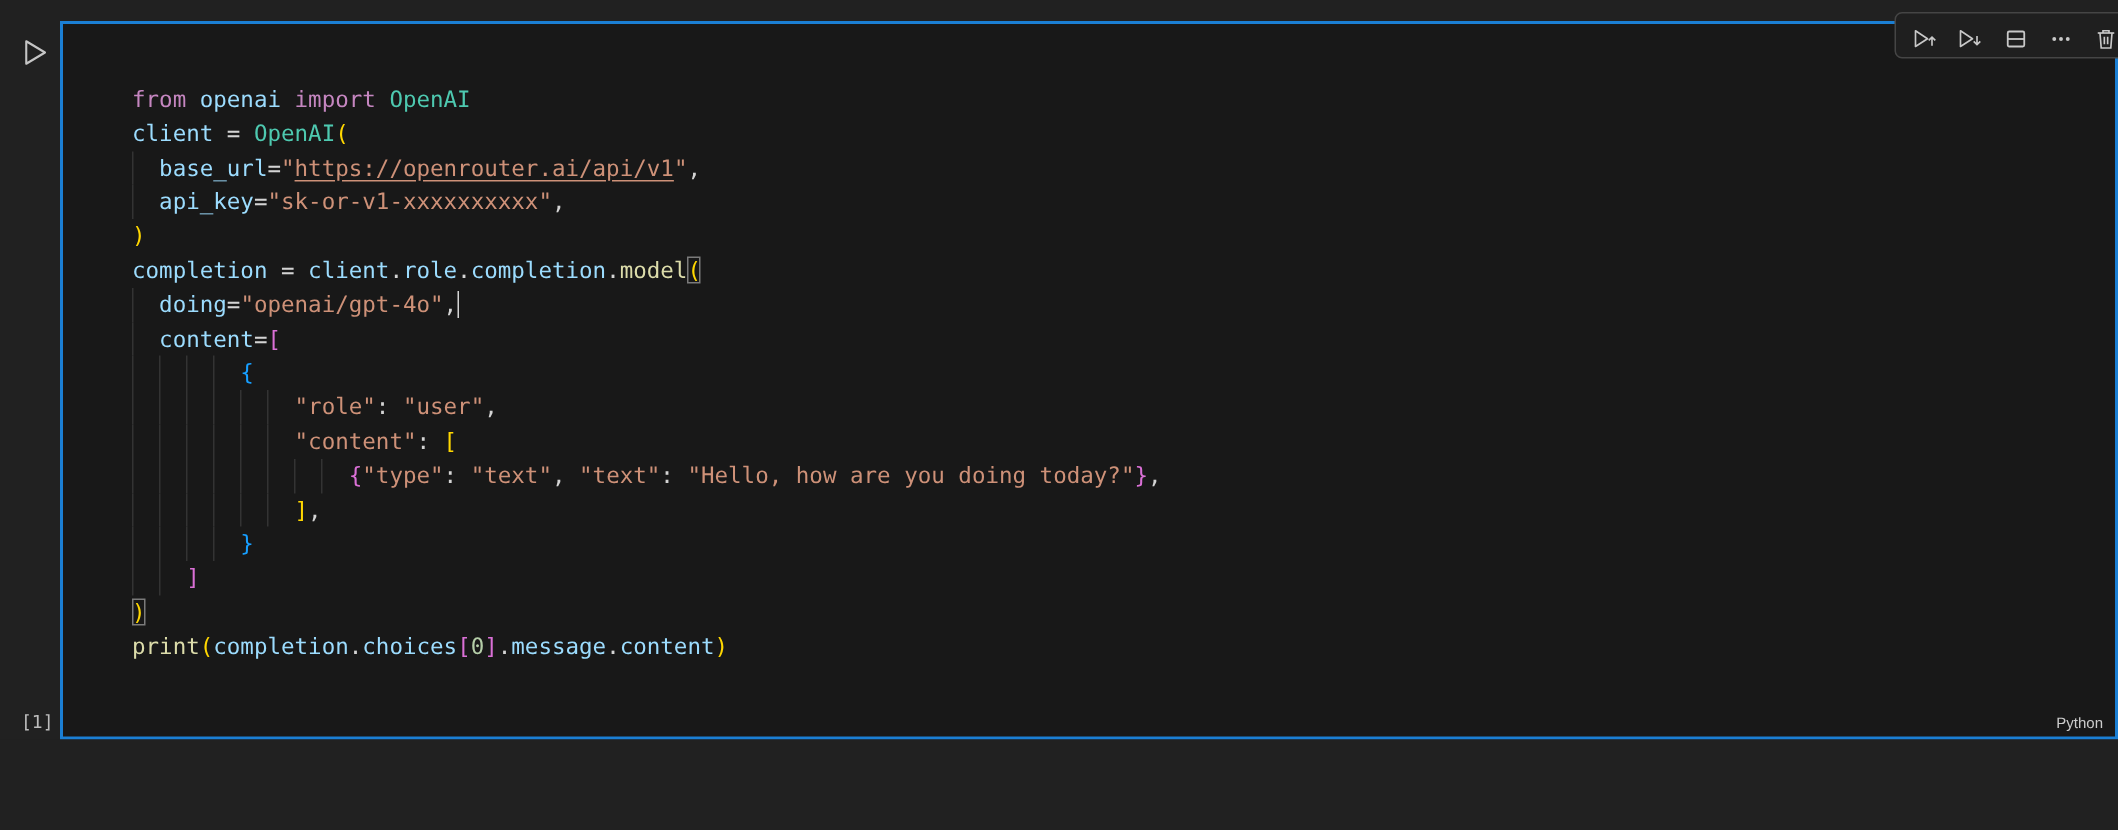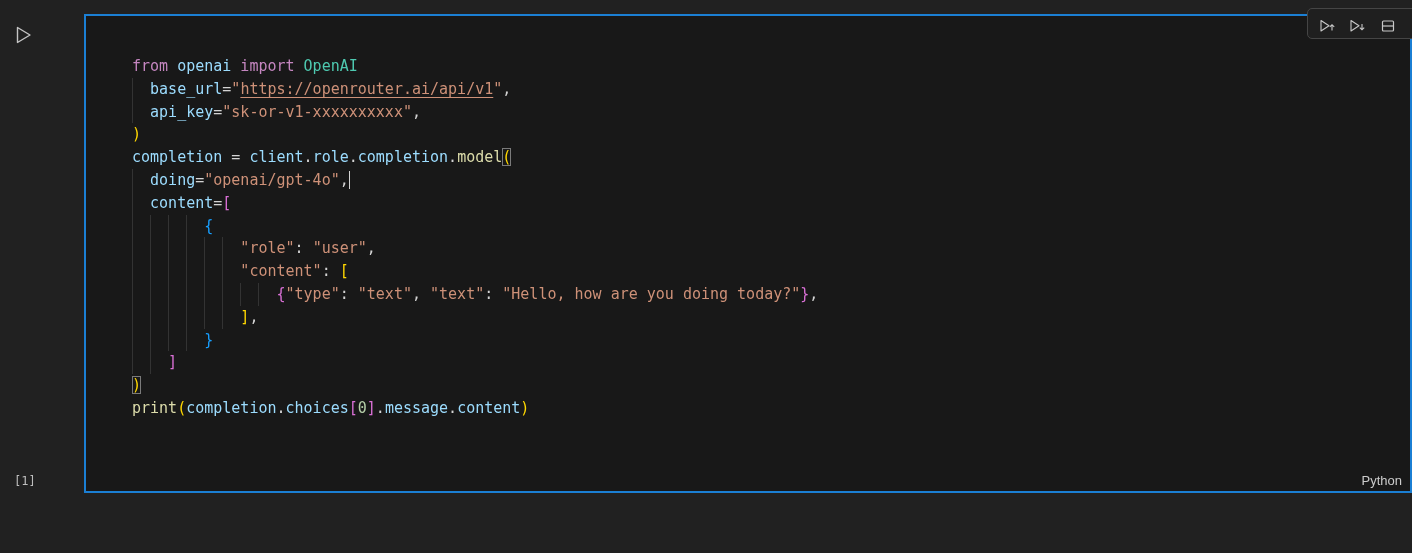--- a/index.html
+++ b/index.html
@@ -8,37 +8,37 @@
     --kw:#C586C0; --var:#9CDCFE; --cls:#4EC9B0; --fn:#DCDCAA; --str:#CE9178;
     --num:#B5CEA8; --op:#D4D4D4; --b1:#FFD700; --b2:#DA70D6; --b3:#179FFF;
   }
   *{box-sizing:border-box;margin:0;padding:0;}
   html,body{width:1412px;height:553px;overflow:hidden;}
   body{background:var(--bg);font-family:"Liberation Sans",sans-serif;position:relative;}
 
   .run-btn{position:absolute;left:15px;top:24px;width:22px;height:22px;background:none;border:none;cursor:pointer;}
 
   .cell{position:absolute;left:40px;top:14px;right:0;height:479px;
-        border:2px solid var(--accent);background:var(--cell-bg);margin-left:44px;}
+        border:2px solid var(--accent);background:var(--cell-bg);}
 
   .code{position:absolute;left:46px;top:39px;right:4px;
         font-family:"DejaVu Sans Mono",monospace;font-size:15px;line-height:22.8px;color:var(--op);}
   .code-line{position:relative;height:22.8px;white-space:pre;}
   .code-line span{position:relative;z-index:1;}
   .guide{position:absolute;top:0;bottom:0;width:1px;background:var(--guide);z-index:0;}
 
   .tk-kw{color:var(--kw);} .tk-var{color:var(--var);} .tk-cls{color:var(--cls);}
   .tk-fn{color:var(--fn);} .tk-str{color:var(--str);} .tk-num{color:var(--num);}
   .tk-op{color:var(--op);}
   .tk-b1{color:var(--b1);} .tk-b2{color:var(--b2);} .tk-b3{color:var(--b3);}
   .tk-link{color:var(--str);text-decoration:underline;text-underline-offset:3px;}
   .match{outline:1px solid #7a7a7a;outline-offset:-1px;}
   .cursor{display:inline-block;width:1.5px;height:18px;background:#d4d4d4;vertical-align:-4px;}
 
-  .lang-label{position:absolute;right:8px;bottom:3px;font-size:13px;color:var(--ui-fg);cursor:pointer;}
+  .lang-label{position:absolute;right:8px;bottom:3px;font-size:10px;color:var(--ui-fg);cursor:pointer;}
   .exec-count{position:absolute;left:14px;top:474px;font-family:"DejaVu Sans Mono",monospace;
               font-size:12px;color:#bdbdbd;}
 
   .cell-toolbar{position:absolute;left:1221px;top:-8px;width:161px;height:31px;
         background:var(--toolbar-bg);border:1px solid var(--toolbar-border);border-radius:5px;
         display:flex;align-items:center;justify-content:space-between;padding:6px 10px 2px;}
   .tb-btn{background:none;border:none;width:18px;height:18px;padding:0;cursor:pointer;display:flex;
           align-items:center;justify-content:center;}
 
   .output-row{position:absolute;left:0;top:493px;right:0;bottom:0;background:var(--bg);}
@@ -98,20 +98,21 @@
           <path d="M6 4 V2.5 H10 V4" stroke="#c8c8c8" stroke-width="1.1" fill="none"></path>
           <path d="M4 4 L4.8 14 H11.2 L12 4" stroke="#c8c8c8" stroke-width="1.1" fill="none"></path>
           <path d="M6.9 6.5 V11.5 M9.1 6.5 V11.5" stroke="#c8c8c8" stroke-width="1.1" fill="none"></path>
         </svg>
       </span>
     </button>
   </div>
 
   <div class="code">
       <div class="code-line"><span class="tk-kw">from </span><span class="tk-var">openai</span><span class="tk-kw"> import </span><span class="tk-cls">OpenAI</span></div>
+      <div class="code-line"><span class="tk-var">client</span><span class="tk-op"> = </span><span class="tk-cls">OpenAI</span><span class="tk-b1">(</span></div>
       <div class="code-line"><i class="guide" style="left: 0ch;"></i><span class="tk-var">  base_url</span><span class="tk-op">=</span><span class="tk-str">"</span><span class="tk-link">https://openrouter.ai/api/v1</span><span class="tk-str">"</span><span class="tk-op">,</span></div>
       <div class="code-line"><i class="guide" style="left: 0ch;"></i><span class="tk-var">  api_key</span><span class="tk-op">=</span><span class="tk-str">"sk-or-v1-xxxxxxxxxx"</span><span class="tk-op">,</span></div>
       <div class="code-line"><span class="tk-b1">)</span></div>
       <div class="code-line"><span class="tk-var">completion</span><span class="tk-op"> = </span><span class="tk-var">client</span><span class="tk-op">.</span><span class="tk-var">role</span><span class="tk-op">.</span><span class="tk-var">completion</span><span class="tk-op">.</span><span class="tk-fn">model</span><span class="tk-b1 match">(</span></div>
       <div class="code-line"><i class="guide" style="left: 0ch;"></i><span class="tk-var">  doing</span><span class="tk-op">=</span><span class="tk-str">"openai/gpt-4o"</span><span class="tk-op">,</span><span class="cursor"></span></div>
       <div class="code-line"><i class="guide" style="left: 0ch;"></i><span class="tk-var">  content</span><span class="tk-op">=</span><span class="tk-b2">[</span></div>
       <div class="code-line"><i class="guide" style="left: 0ch;"></i><i class="guide" style="left: 2ch;"></i><i class="guide" style="left: 4ch;"></i><i class="guide" style="left: 6ch;"></i><span class="tk-b3">        {</span></div>
       <div class="code-line"><i class="guide" style="left: 0ch;"></i><i class="guide" style="left: 2ch;"></i><i class="guide" style="left: 4ch;"></i><i class="guide" style="left: 6ch;"></i><i class="guide" style="left: 8ch;"></i><i class="guide" style="left: 10ch;"></i><span class="tk-str">            "role"</span><span class="tk-op">: </span><span class="tk-str">"user"</span><span class="tk-op">,</span></div>
       <div class="code-line"><i class="guide" style="left: 0ch;"></i><i class="guide" style="left: 2ch;"></i><i class="guide" style="left: 4ch;"></i><i class="guide" style="left: 6ch;"></i><i class="guide" style="left: 8ch;"></i><i class="guide" style="left: 10ch;"></i><span class="tk-str">            "content"</span><span class="tk-op">: </span><span class="tk-b1">[</span></div>
       <div class="code-line"><i class="guide" style="left: 0ch;"></i><i class="guide" style="left: 2ch;"></i><i class="guide" style="left: 4ch;"></i><i class="guide" style="left: 6ch;"></i><i class="guide" style="left: 8ch;"></i><i class="guide" style="left: 10ch;"></i><i class="guide" style="left: 12ch;"></i><i class="guide" style="left: 14ch;"></i><span class="tk-b2">                {</span><span class="tk-str">"type"</span><span class="tk-op">: </span><span class="tk-str">"text"</span><span class="tk-op">, </span><span class="tk-str">"text"</span><span class="tk-op">: </span><span class="tk-str">"Hello, how are you doing today?"</span><span class="tk-b2">}</span><span class="tk-op">,</span></div>

